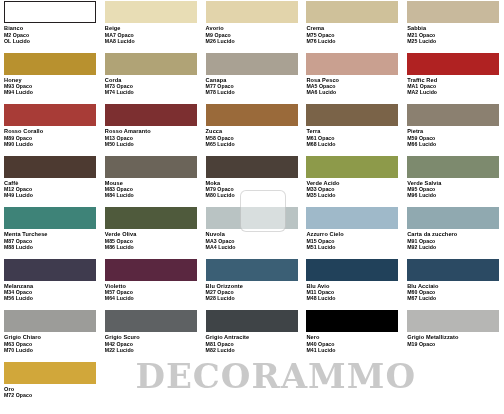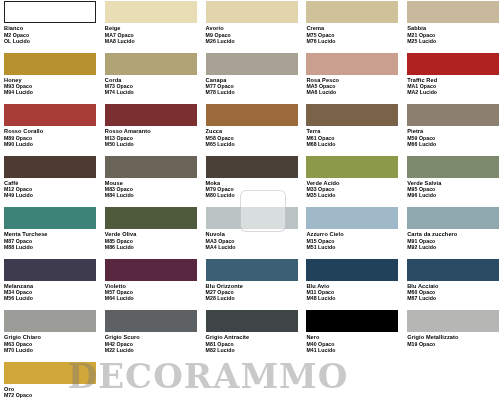--- a/index.html
+++ b/index.html
@@ -45,21 +45,21 @@
     color:#000;
     line-height:6.2px;
     letter-spacing:0.05px;
   }
   
   #watermark{
     position:absolute;
     left:0;
     top:356px;
     width:416px;
-    text-align:center;
+    text-align:right;
     font-family:"DejaVu Serif", serif;
     font-weight:bold;
     font-size:34px;
     letter-spacing:1px;
     color:rgba(120,120,120,0.40);
     pointer-events:none;
     user-select:none;
     white-space:nowrap;
   }
   #wm-glyph{

